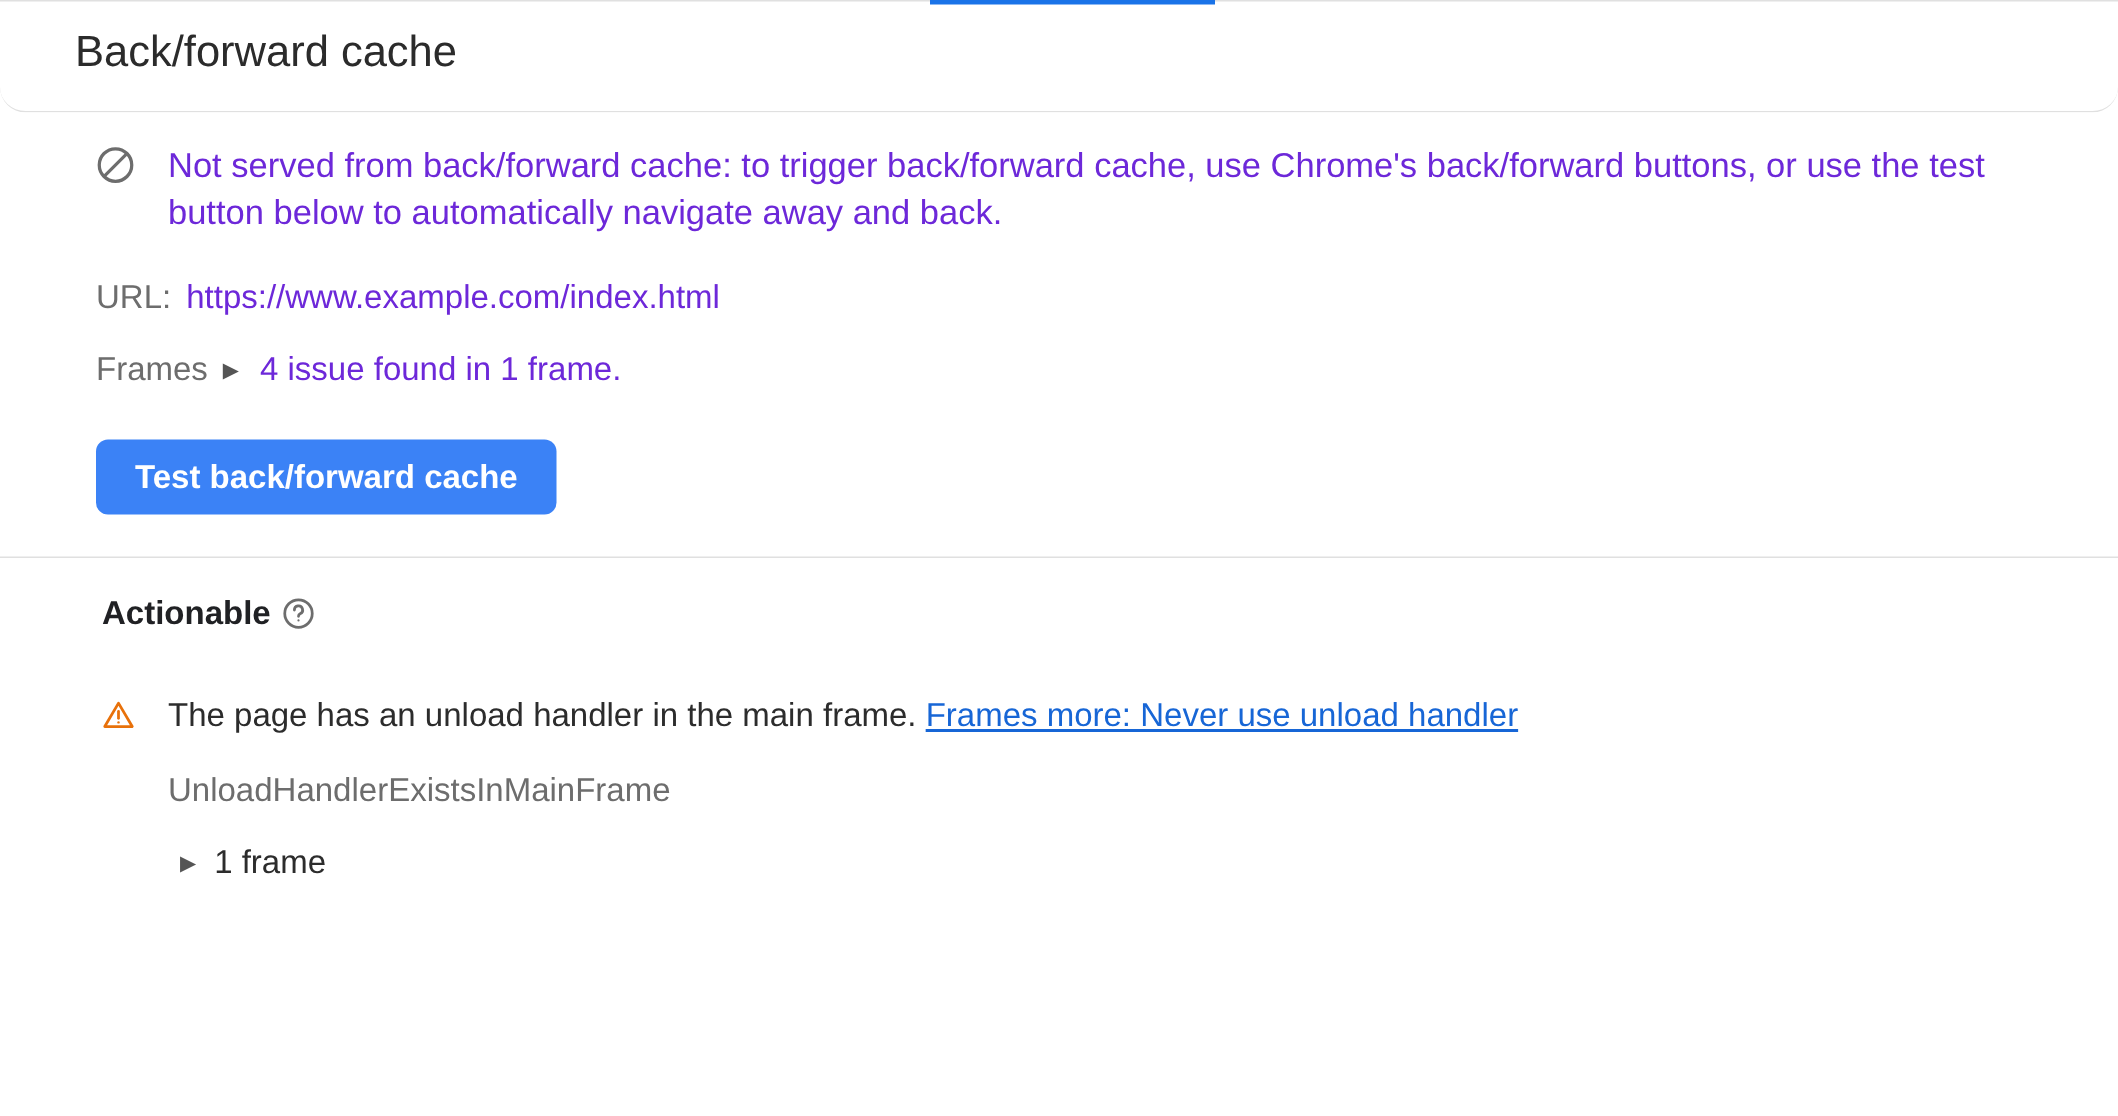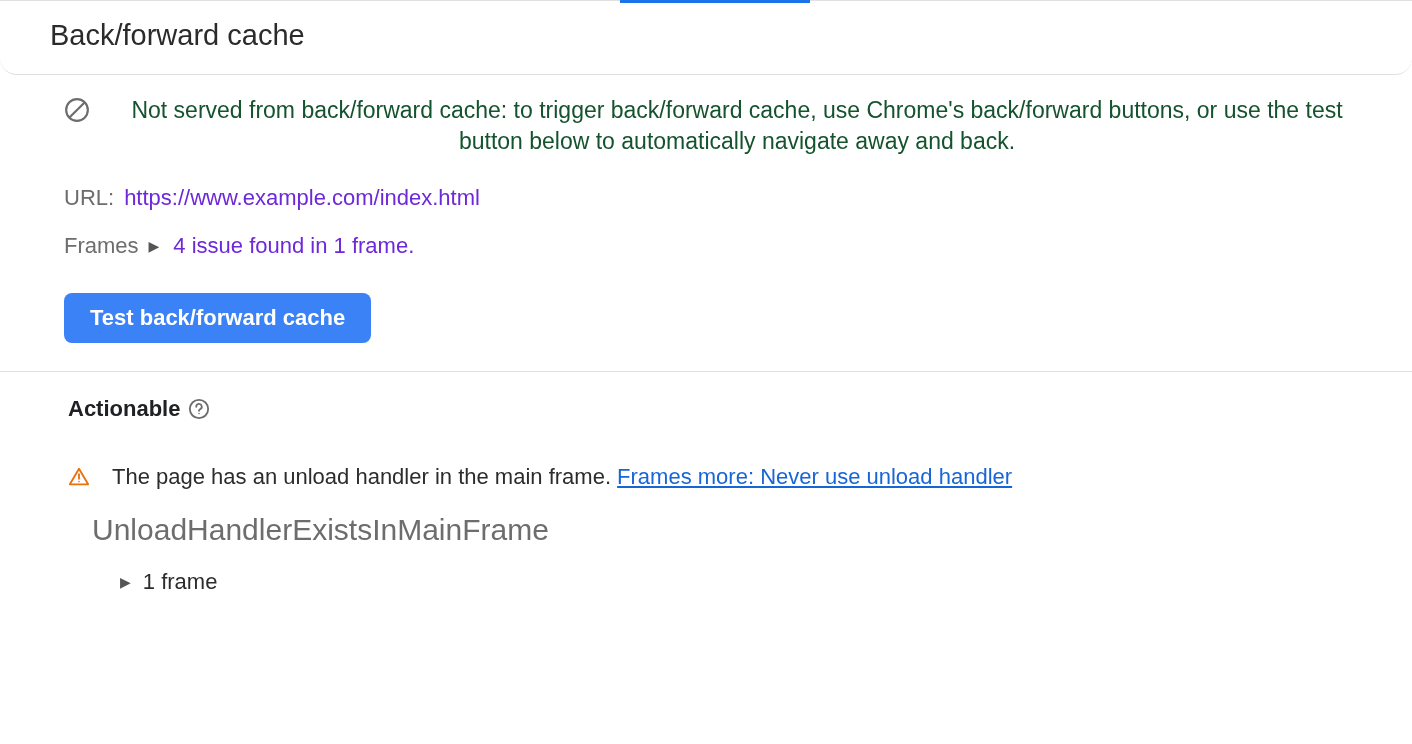--- a/index.html
+++ b/index.html
@@ -46,22 +46,21 @@
       gap: 22px;
       margin-bottom: 28px;
     }
     .status-icon {
       flex-shrink: 0;
       margin-top: 2px;
     }
     .status-text {
       font-size: 23px;
       line-height: 1.35;
-      color: #14532d;
-      text-align: center;
+      color: #6d28d9;
     }
     .info-row {
       margin-bottom: 22px;
       font-size: 22px;
       display: flex;
       align-items: center;
       gap: 10px;
     }
     .info-label {
       color: #6d6d6d;
@@ -117,23 +116,23 @@
     .issue-text {
       font-size: 22px;
       color: #2c2c2c;
     }
     .link {
       color: #1766d6;
       text-decoration: underline;
       cursor: pointer;
     }
     .issue-code {
-      font-size: 30px;
+      font-size: 22px;
       color: #6d6d6d;
-      margin-left: 24px;
+      margin-left: 44px;
       margin-bottom: 22px;
     }
     .frame-line {
       font-size: 22px;
       color: #2c2c2c;
       margin-left: 52px;
       margin-bottom: 40px;
       display: flex;
       align-items: center;
       gap: 8px;

